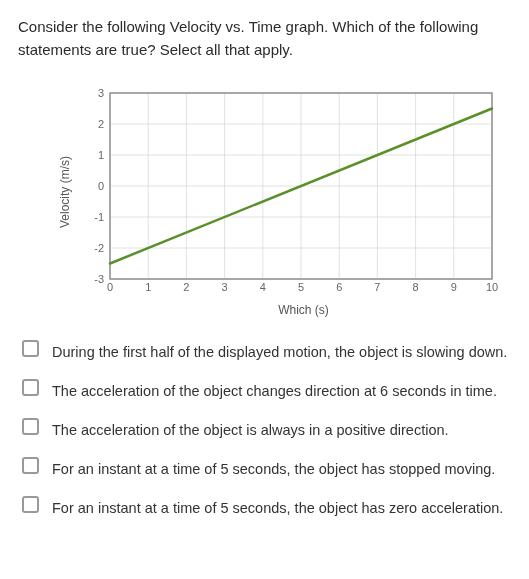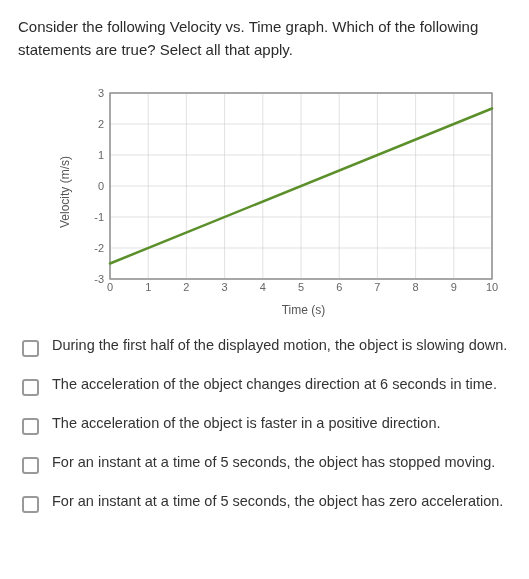--- a/index.html
+++ b/index.html
@@ -41,21 +41,21 @@
     display: block;
   }
   .options {
     display: flex;
     flex-direction: column;
     gap: 16px;
     margin-top: 8px;
   }
   .option {
     display: flex;
-    align-items: flex-start;
+    align-items: flex-end;
     gap: 10px;
     font-size: 14.5px;
     color: #333;
   }
   .option input[type="checkbox"] {
     width: 17px;
     height: 17px;
     border: 2px solid #999;
     border-radius: 3px;
     appearance: none;
@@ -112,35 +112,35 @@
         <line x1="28" y1="68" x2="410" y2="68" stroke="#ccc" stroke-width="0.6"></line>
         <text x="22" y="72" text-anchor="end" class="tick-label">1</text>
         <line x1="28" y1="36.99999999999999" x2="410" y2="36.99999999999999" stroke="#ccc" stroke-width="0.6"></line>
         <text x="22" y="40.99999999999999" text-anchor="end" class="tick-label">2</text>
         <line x1="28" y1="6" x2="410" y2="6" stroke="#ccc" stroke-width="0.6"></line>
         <text x="22" y="10" text-anchor="end" class="tick-label">3</text>
         <rect x="28" y="6" width="382" height="186" fill="none" stroke="#888" stroke-width="1"></rect>
         <path d="M28 176.5 L410 21.500000000000007 " fill="none" stroke="#5a8f29" stroke-width="2.5" stroke-linecap="round"></path>
       </svg>
   </div>
-  <div class="xlabel">Time (s)</div>
+  <div class="xlabel">Which (s)</div>
 </div>
 
 <div class="options">
   <label class="option">
     <input type="checkbox" style="">
     <span>During the first half of the displayed motion, the object is slowing down.</span>
   </label>
   <label class="option">
     <input type="checkbox" style="">
     <span>The acceleration of the object changes direction at 6 seconds in time.</span>
   </label>
   <label class="option">
     <input type="checkbox" style="">
-    <span>The acceleration of the object is faster in a positive direction.</span>
+    <span>The acceleration of the object is always in a positive direction.</span>
   </label>
   <label class="option">
     <input type="checkbox" style="">
     <span>For an instant at a time of 5 seconds, the object has stopped moving.</span>
   </label>
   <label class="option">
     <input type="checkbox" style="">
     <span>For an instant at a time of 5 seconds, the object has zero acceleration.</span>
   </label>
 </div>

